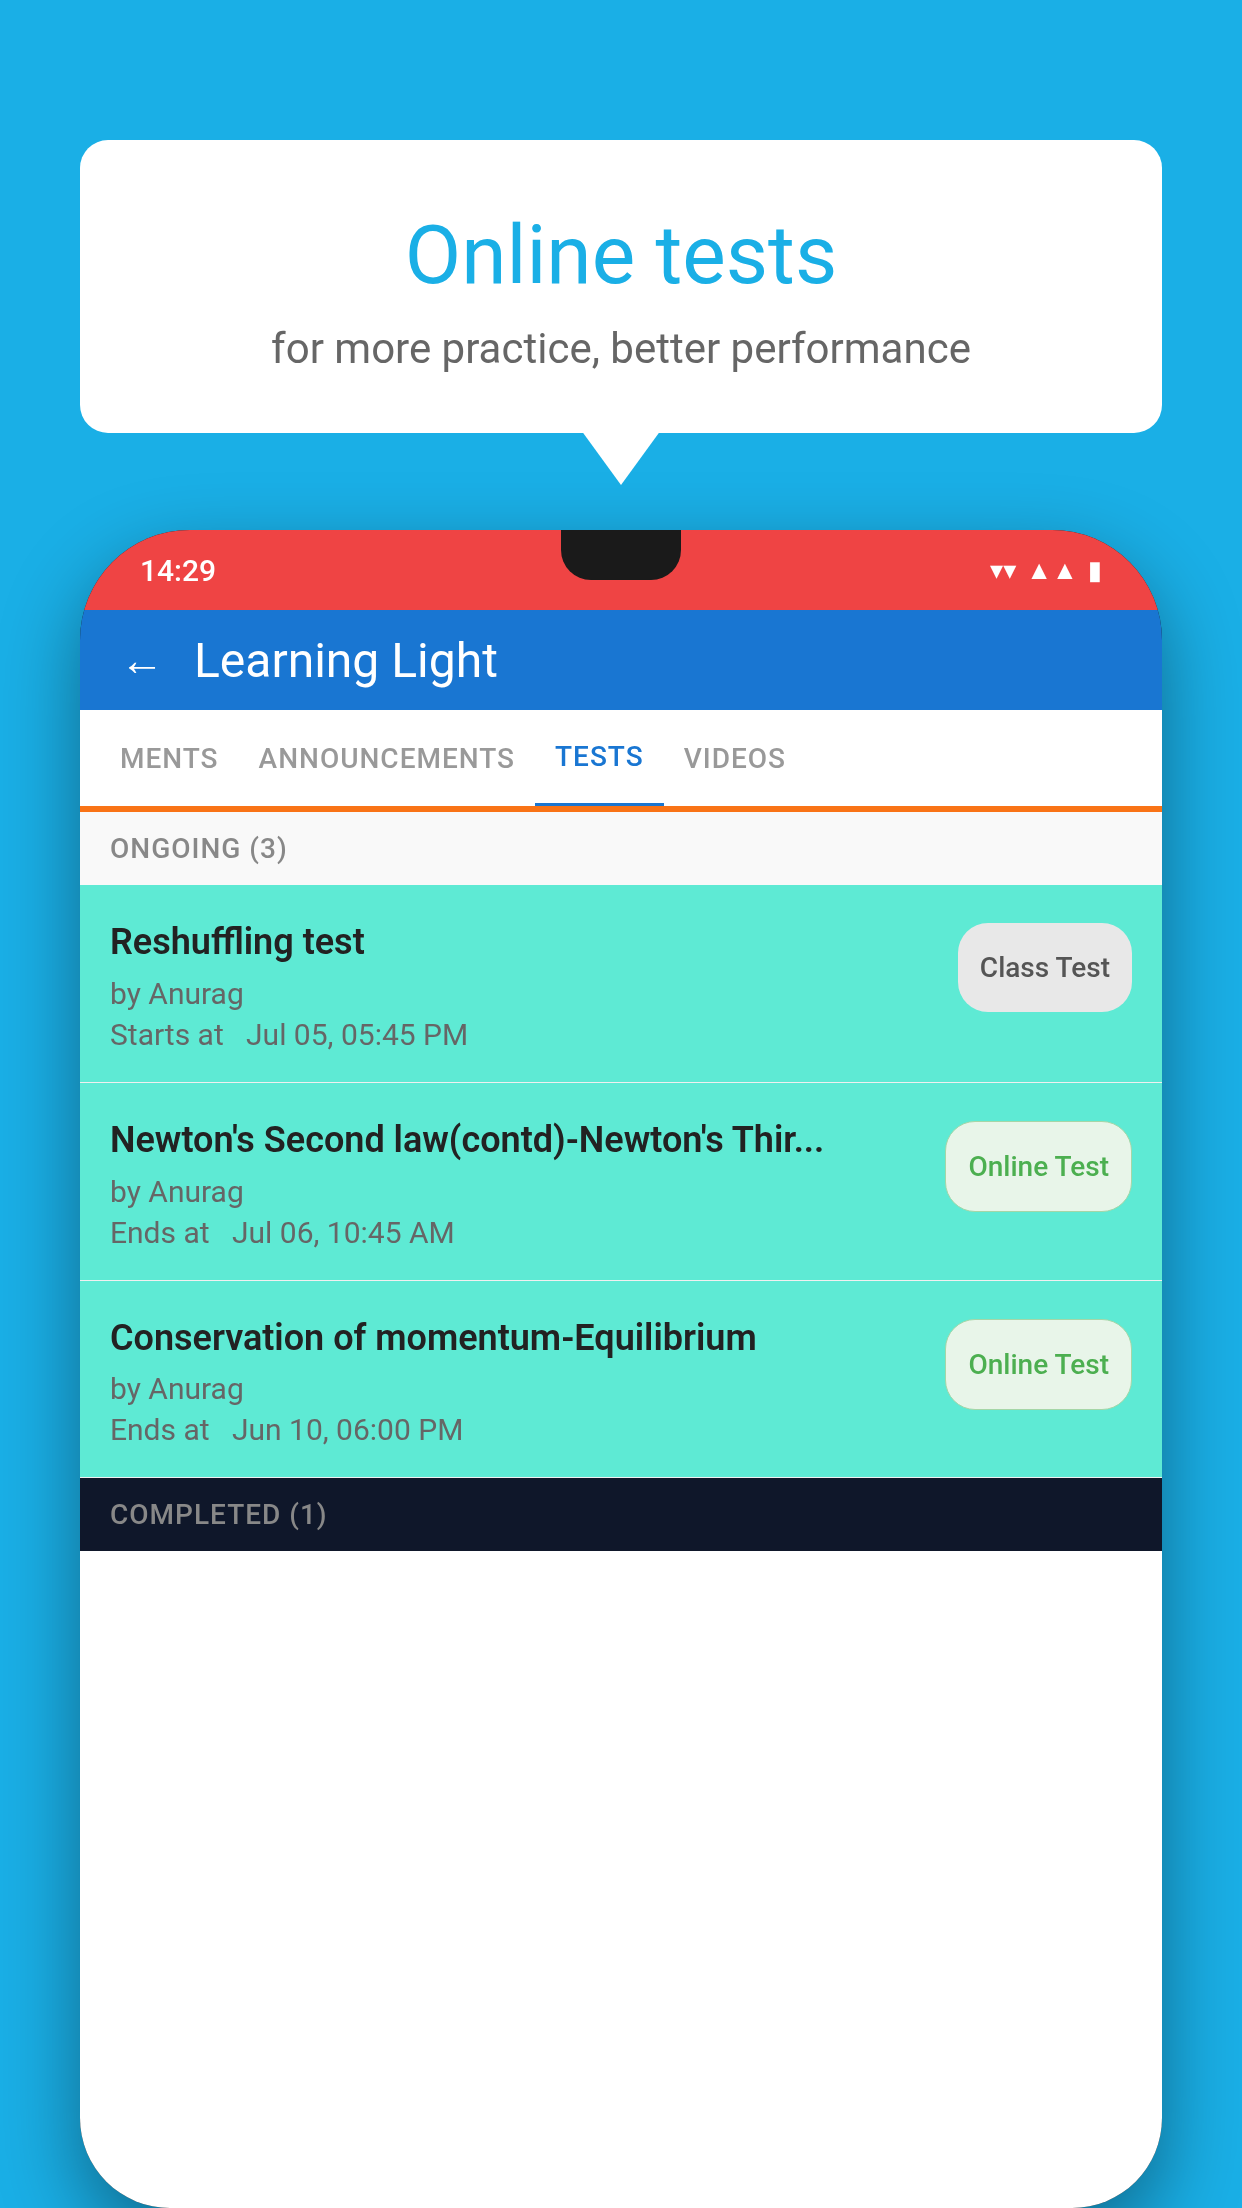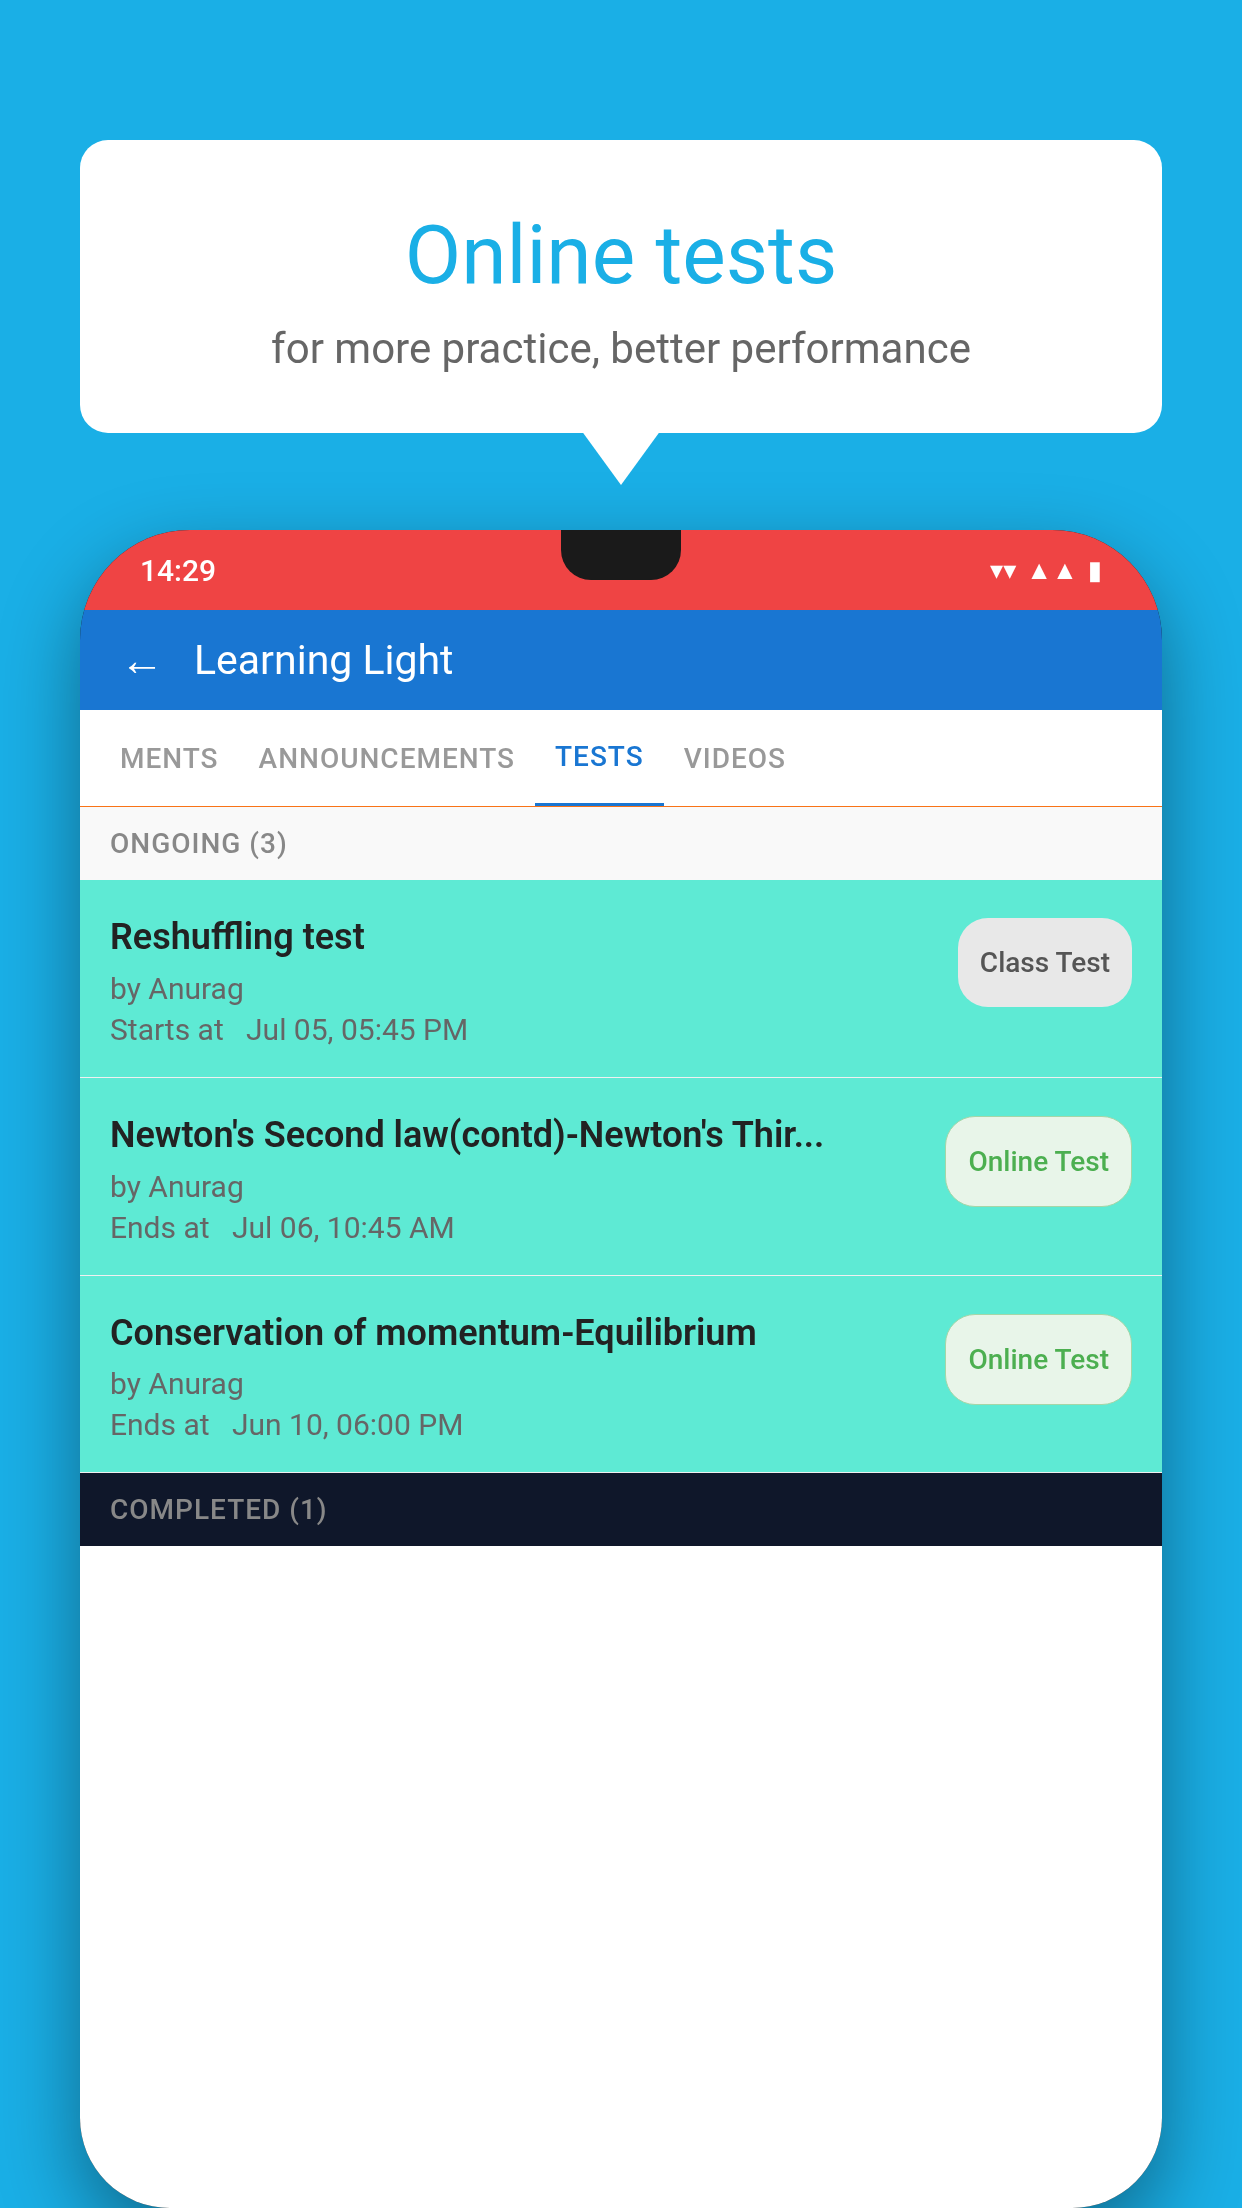--- a/index.html
+++ b/index.html
@@ -119,37 +119,37 @@
     }
 
     .back-arrow {
       color: white;
       font-size: 44px;
       cursor: pointer;
     }
 
     .app-title {
       color: white;
-      font-size: 41px;
+      font-size: 48px;
       font-weight: 400;
     }
 
     
     .phone-screen {
       background: white;
       height: calc(100% - 180px);
       overflow: hidden;
       border-radius: 0 0 80px 80px;
     }
 
     
     .tabs-container {
       display: flex;
       align-items: center;
-      border-bottom: 1px solid #f97316;
+      border-bottom: 6px solid #f97316;
       background: white;
       padding: 0 20px;
     }
 
     .tab {
       padding: 30px 20px;
       font-size: 28px;
       color: #999;
       font-weight: 500;
       letter-spacing: 1px;

